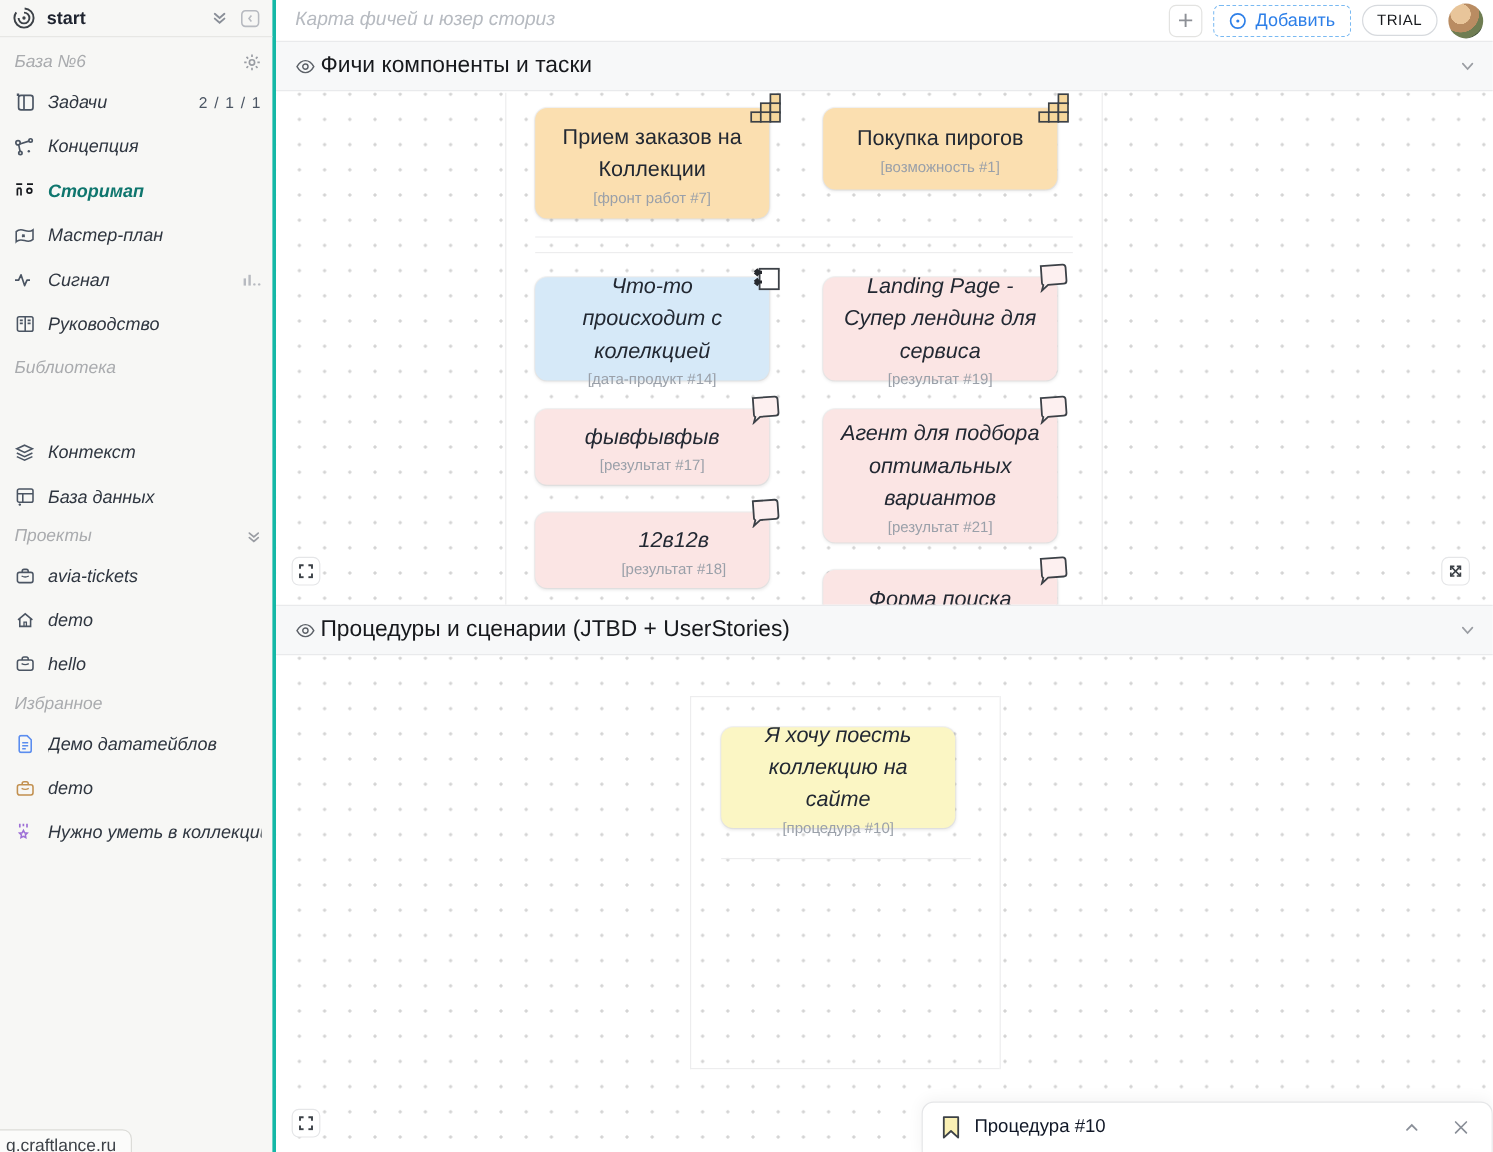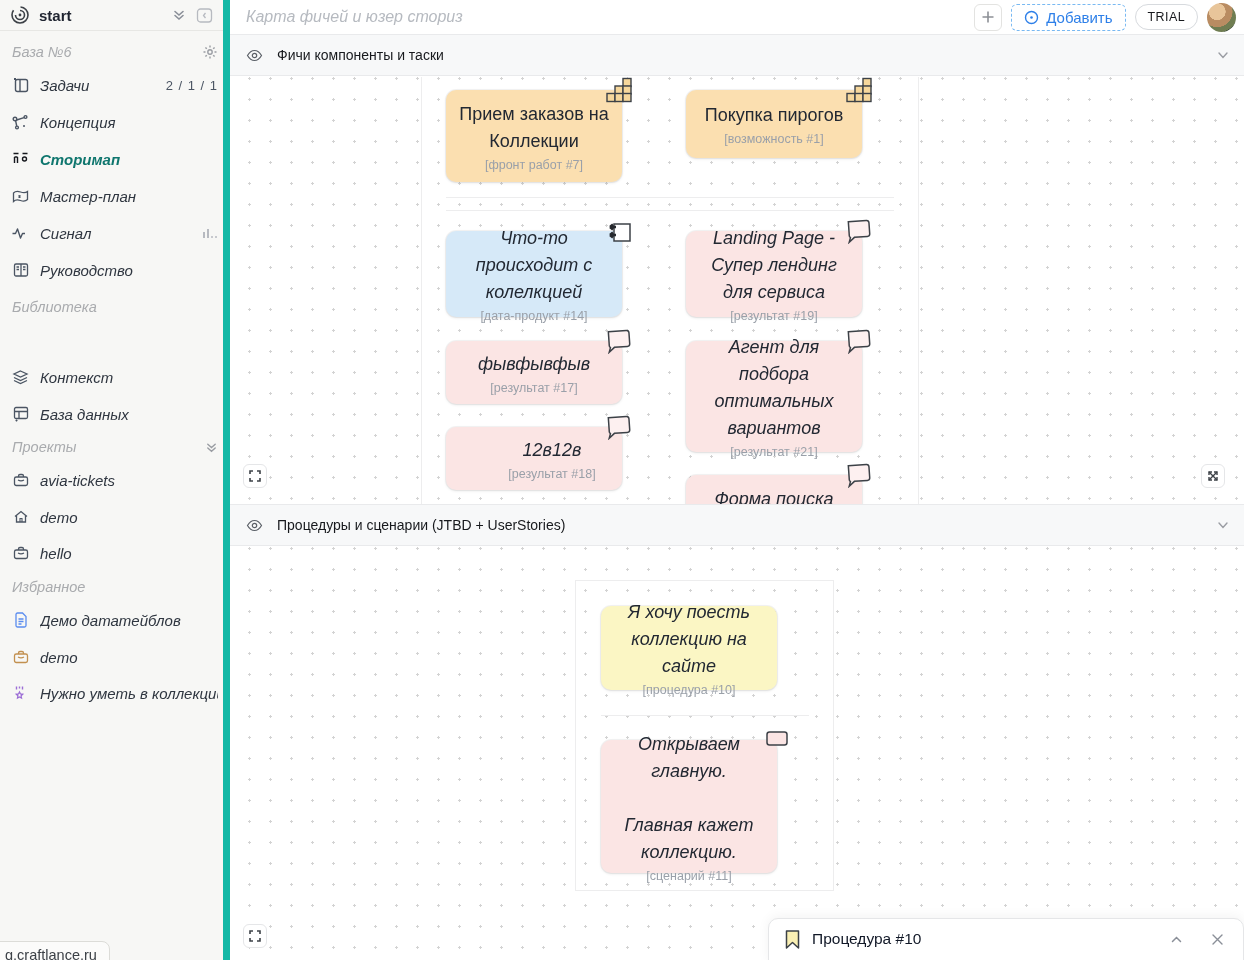--- a/index.html
+++ b/index.html
@@ -1,21 +1,21 @@
 <!DOCTYPE html>
 <html><head>
 <meta charset="utf-8">
 <style>
   * { margin:0; padding:0; box-sizing:border-box; }
   html,body { width:1244px; height:960px; overflow:hidden; }
   body { font-family:"Liberation Sans", sans-serif; background:#fff; color:#2f3640; position:relative; }
 
   
   .sidebar { position:absolute; left:0; top:0; width:230px; height:960px;
-             background:#f7f7f5; border-right:7px solid #14b8a6; z-index:5; }
+             background:#f7f7f5; border-right:3px solid #14b8a6; z-index:5; }
   .ws-header { position:absolute; left:0; top:0; width:100%; height:31px;
                border-bottom:1px solid #e7e7e4; display:flex; align-items:center; padding:0 10px; }
   .ws-logo { width:20px; height:20px; margin-right:9px; flex:none; }
   .ws-name { font-size:15px; font-weight:600; color:#1f2430; flex:1; }
   .ws-ctrl { display:flex; align-items:center; gap:10px; color:#8a8f98; }
   .srow { position:absolute; left:0; width:230px; height:30px; display:flex; align-items:center; padding:0 12px; cursor:pointer; }
   .srow .ic { width:17px; height:17px; margin-right:11px; flex:none; display:flex; align-items:center; justify-content:center; }
   .srow .lbl { font-size:15px; color:#2f3640; flex:1; white-space:nowrap; overflow:hidden;font-style:italic; }
   .srow.active .lbl { font-weight:700; color:#0f766e; }
   .srow.sect { cursor:default; }
@@ -36,28 +36,28 @@
   .add-btn { height:27px; border:1px dashed #79b9f2; border-radius:6px; background:#fff; color:#2d7fe8;
              font-size:15px; display:flex; align-items:center; gap:7px; padding:0 12px; cursor:pointer; }
   .trial { height:26px; border:1px solid #d7dade; border-radius:13px; background:#fff; color:#17191d;
            font-size:12.5px; letter-spacing:.4px; display:flex; align-items:center; padding:0 12px; }
   .avatar { width:29px; height:29px; border-radius:50%; flex:none;
             background:radial-gradient(circle at 35% 30%, #e8c59a 0 30%, #b98c62 31% 55%, #6f7d52 56% 75%, #41503a 76% 100%); }
 
   .sec-bar { position:absolute; left:0; width:100%; height:42px; background:#f7f8f9;
              border-top:1px solid #e9eaec; border-bottom:1px solid #e9eaec;
              display:flex; align-items:center; padding:0 14px 0 16px; z-index:3; }
-  .sec-bar .ttl { font-size:14px; font-weight:500; color:#17191d; margin-left:14px; flex:1; }
+  .sec-bar .ttl { font-size:19px; font-weight:500; color:#17191d; margin-left:4px; flex:1; }
   .canvas { position:absolute; left:0; width:100%; overflow:hidden; background:#fff;
             background-image:radial-gradient(circle, #d3d3d3 1.2px, transparent 1.4px);
             background-size:21px 21px; background-position:9px 12px; }
   .gline { position:absolute; background:#ededee; }
 
   
-  .card { position:absolute; width:176px; border-radius:10px; display:flex; flex-direction:column;
+  .card { position:absolute; width:195px; border-radius:10px; display:flex; flex-direction:column;
           align-items:center; justify-content:center; text-align:center; padding:8px 12px;
           box-shadow:0 0 0 1px rgba(0,0,0,.045), 0 1px 3px rgba(0,0,0,.10); cursor:pointer; }
   .card .t { font-size:18px; line-height:27px; color:#222832; white-space:pre-line; }
   .card.it .t { font-style:italic; }
   .card .g { font-size:12.5px; color:#9aa0a9; margin-top:3px; }
   .orange { background:#fbdfb0; }
   .blue   { background:#d6e9f8; }
   .pink   { background:#fbe5e4; }
   .yellow { background:#fbf6c4; }
   .cicon { position:absolute; }
@@ -412,29 +412,20 @@
     <div class="gline" style="left:345px; top:343px; width:258px; height:1px;"></div>
     <div class="gline" style="left:345px; top:33px; width:1px; height:311px;"></div>
     <div class="gline" style="left:603px; top:33px; width:1px; height:311px;"></div>
     <div class="gline" style="left:371px; top:168px; width:208px; height:1px;"></div>
 
     <div class="card yellow it" style="left:371px; top:59px; height:84px;">
       <div class="t">Я хочу поесть коллекцию на сайте</div>
       <div class="g">[процедура #10]</div>
     </div>
 
-    <div class="card pink it" style="left:371px; top:193px; height:133px;">
-      <svg class="cicon" style="right:-12px; top:-10px;" width="24" height="18" viewBox="0 0 24 18" fill="#fbe5e4" stroke="#3c4147" stroke-width="1.5">
-          <rect x="2" y="2" width="20" height="13" rx="2.5"></rect>
-        </svg>
-      <div class="t">Открываем главную.
-
-Главная кажет коллекцию.</div>
-      <div class="g">[сценарий #11]</div>
-    </div>
 
     <div class="fs-btn" style="left:13px; bottom:12px;">
       <svg width="12" height="12" viewBox="0 0 12 12" fill="none" stroke="#3c4147" stroke-width="1.6">
           <path d="M1 4 V1 H4 M8 1 H11 V4 M11 8 V11 H8 M4 11 H1 V8"></path>
         </svg>
     </div>
   </div>
 </div>
 
 <div class="bpanel">

